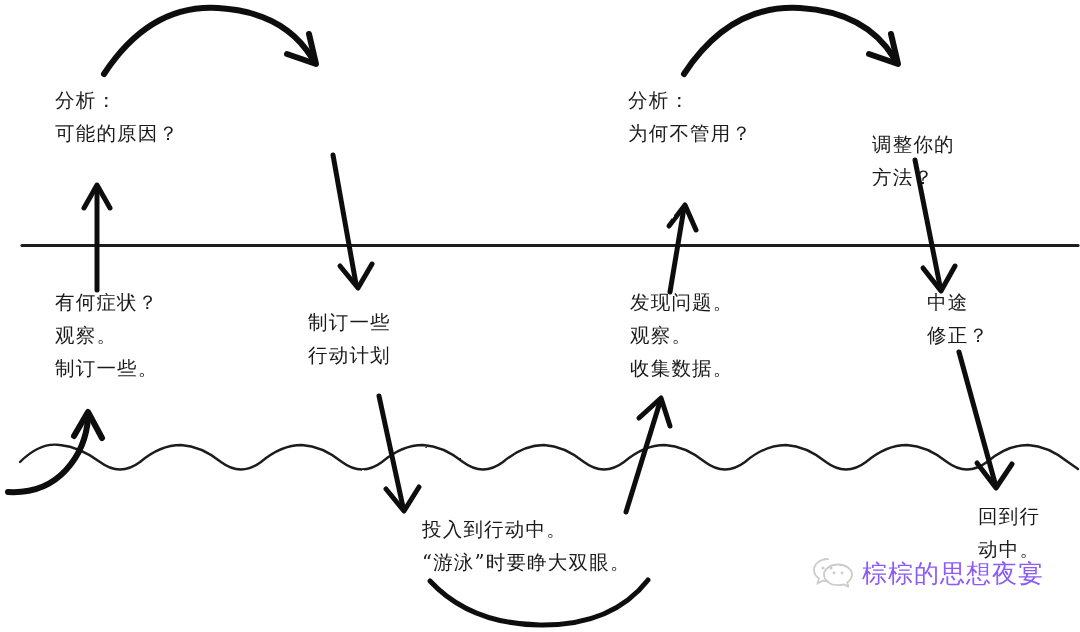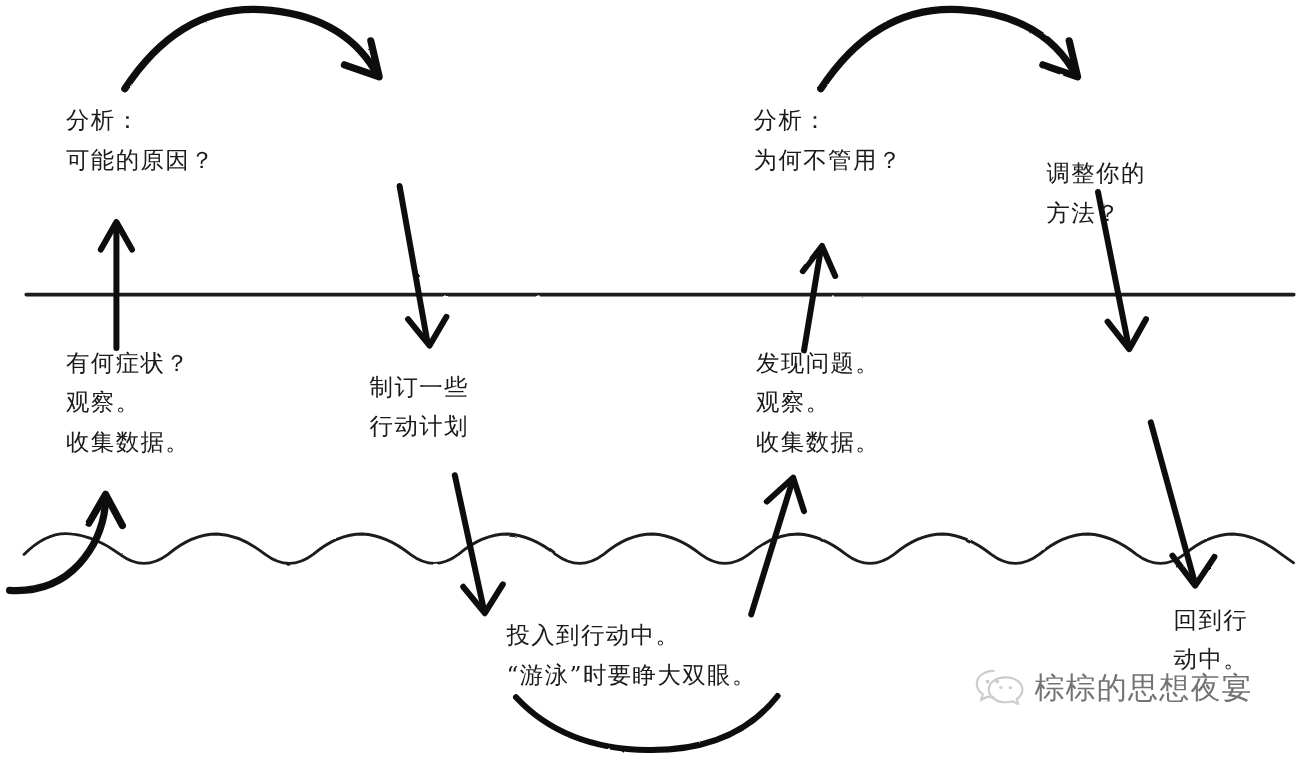--- a/index.html
+++ b/index.html
@@ -32,21 +32,21 @@
     line-height: 33px;
     letter-spacing: 1.2px;
     white-space: pre;
     font-weight: 500;
   }
   .wm {
     position: absolute;
     display: flex;
     align-items: center;
     gap: 8px;
-    color: #737373;
+    color: #8b5cf6;
     font-family: "DejaVu Serif", serif;
     font-size: 25px;
     letter-spacing: 1px;
     white-space: pre;
   }
   .wm-icon { display: block; }
 </style>
 </head>
 <body>
 
@@ -125,29 +125,31 @@
 
 
   <div class="lbl" style="left:628px; top:84px;">分析：
 为何不管用？</div>
 
   <div class="lbl" style="left:872px; top:84px;margin-top:44px;">调整你的
 方法？</div>
 
   <div class="lbl" style="left:55px; top:286px;">有何症状？
 观察。
-收集数据。</div>
+制订一些。</div>
 
   <div class="lbl" style="left:308px; top:286px;margin-top:20px;">制订一些
 行动计划</div>
 
   <div class="lbl" style="left:630px; top:286px;">发现问题。
 观察。
 收集数据。</div>
 
+  <div class="lbl" style="left:927px; top:286px;">中途
+修正？</div>
 
   <div class="lbl" style="left:422px; top:513px;">投入到行动中。</div>
 
   <div class="lbl" style="left:422px; top:546px;">“游泳”时要睁大双眼。</div>
 
   <div class="lbl" style="left:978px; top:500px;">回到行
 动中。</div>
 
   <div class="wm" style="left:812px; top:556px;">
     <svg class="wm-icon" width="42" height="34" viewBox="0 0 42 34" xmlns="http://www.w3.org/2000/svg">

